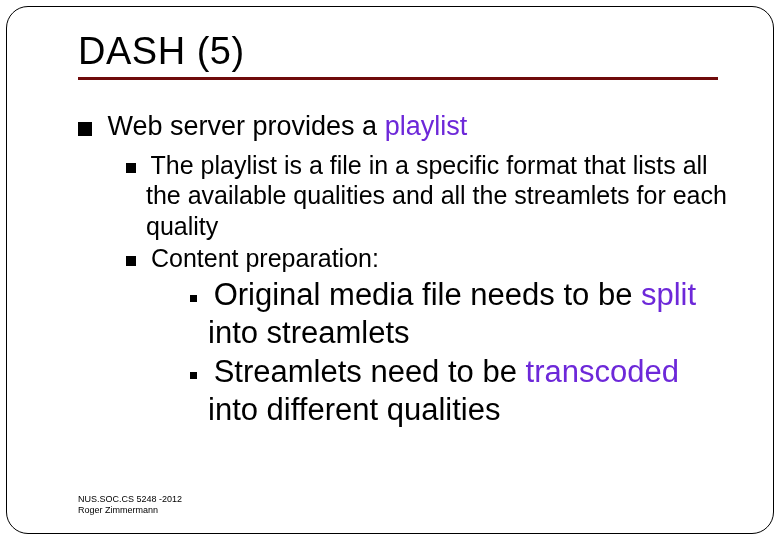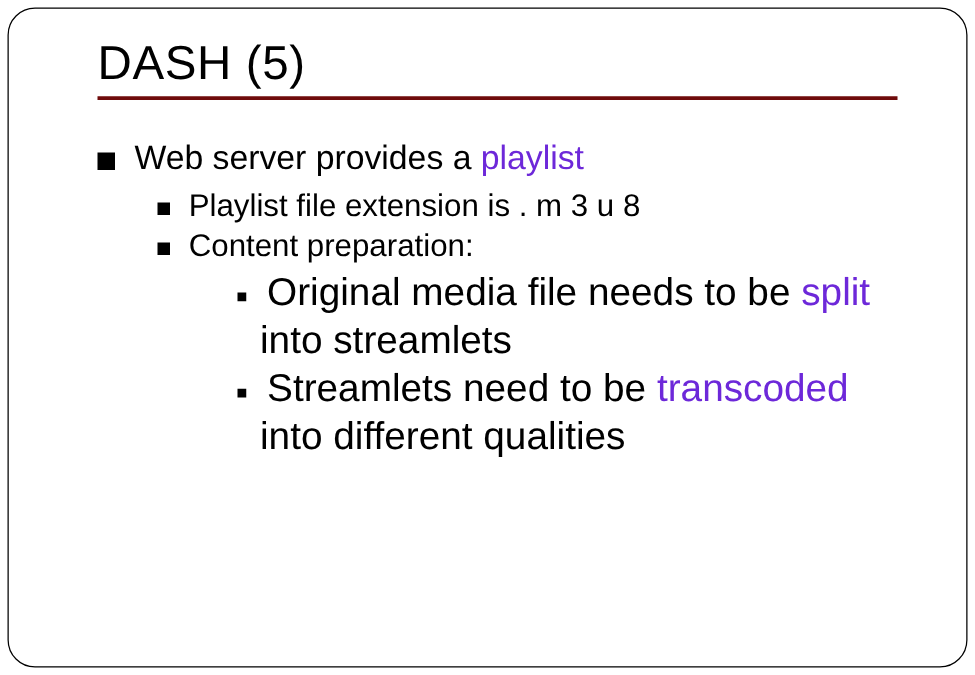--- a/index.html
+++ b/index.html
@@ -114,27 +114,31 @@
 
   <div class="content">
     <div class="title">DASH (5)</div>
     <hr class="rule">
 
     <div class="l1 bul-l1">
       <span>Web server provides a </span><span class="hl">playlist</span><span></span>
     </div>
 
     <div class="l2 bul-l2">
-      <span>Playlist file extension is . m 3 u 8</span>
+      <span>The playlist is a file in a specific format that lists all the available qualities and all the streamlets for each quality</span>
     </div>
     <div class="l2 bul-l2">
       <span>Content preparation:</span>
     </div>
 
     <div class="l3 bul-l3">
       <span>Original media file needs to be </span><span class="hl">split</span><span> into streamlets</span>
     </div>
     <div class="l3 bul-l3">
       <span>Streamlets need to be </span><span class="hl">transcoded</span><span> into different qualities</span>
     </div>
   </div>
 
+  <div class="footer">
+    <div>NUS.SOC.CS 5248 -2012</div>
+    <div>Roger Zimmermann</div>
+  </div>
 </div>
 
 </body></html>

